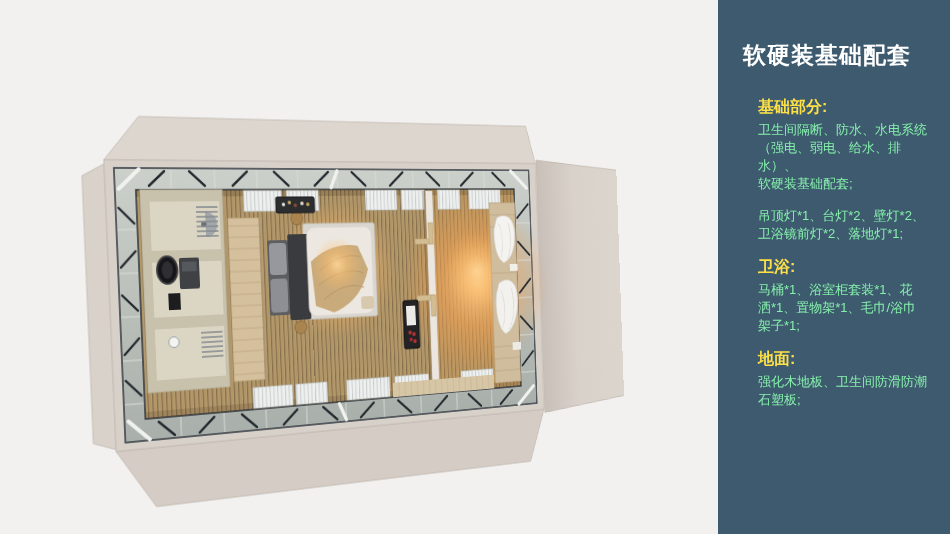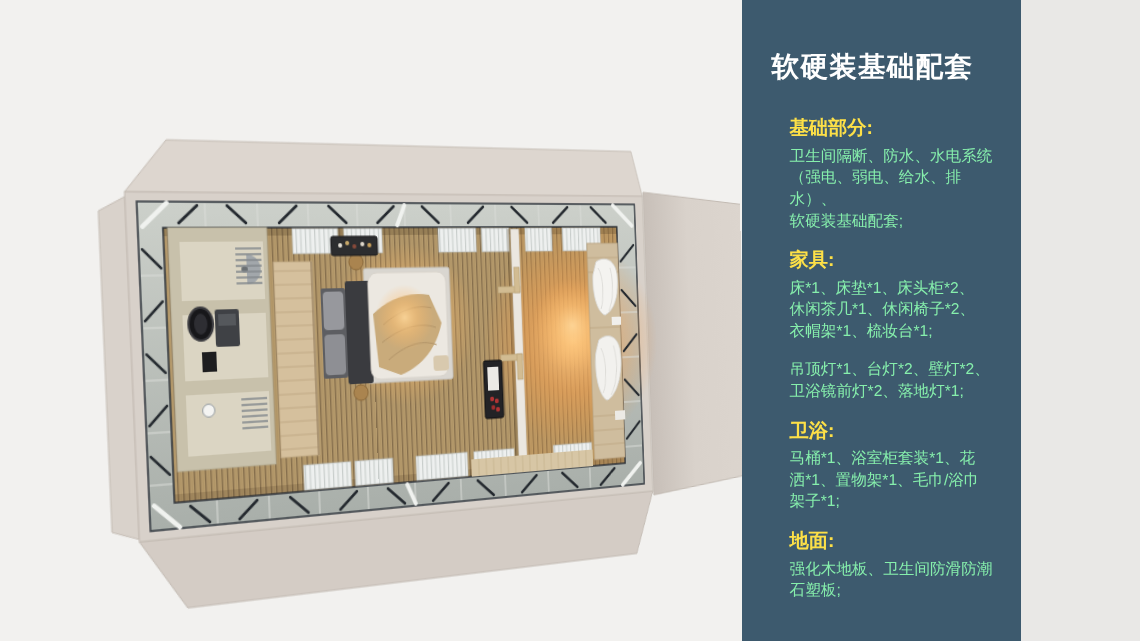--- a/index.html
+++ b/index.html
@@ -1,16 +1,16 @@
 <!DOCTYPE html>
 <html><head>
 <meta charset="utf-8">
 <style>
   html,body{margin:0;padding:0;background:#e9e8e6;font-family:"Liberation Sans","DejaVu Sans",sans-serif;}
-  .stage{position:relative;width:850px;height:534px;overflow:hidden;background:#f2f1ef;}
+  .stage{position:relative;width:950px;height:534px;overflow:hidden;background:#f2f1ef;}
   
   .floorplan-panel{position:absolute;left:0;top:0;width:718px;height:534px;background:#f2f1ef;overflow:hidden;}
   .room-svg{
     position:absolute;left:80px;top:112px;width:680px;height:430px;
     transform:perspective(700px) rotateY(14.5deg) rotateZ(-2.5deg);
     transform-origin:30px 194px;
   }
   
   .sidebar{position:absolute;right:0;top:0;width:232px;height:534px;background:#3d5a6e;color:#fff;box-sizing:border-box;padding-top:40px;}
   .sidebar-title{margin:0 0 0 25px;font-size:23px;font-weight:700;letter-spacing:1px;color:#ffffff;}
@@ -312,26 +312,20 @@
     <h1 class="sidebar-title">软硬装基础配套</h1>
     <div class="sections">
 
       <div class="section">
         <div class="section-heading">基础部分:</div>
         <div class="section-line">卫生间隔断、防水、水电系统</div>
         <div class="section-line">（强电、弱电、给水、排水）、</div>
         <div class="section-line">软硬装基础配套;</div>
       </div>
 
-      <div class="section">
-        <div class="section-heading">家具:</div>
-        <div class="section-line">床*1、床垫*1、床头柜*2、</div>
-        <div class="section-line">休闲茶几*1、休闲椅子*2、</div>
-        <div class="section-line">衣帽架*1、梳妆台*1;</div>
-      </div>
 
       <div class="section">
         <div class="section-line">吊顶灯*1、台灯*2、壁灯*2、</div>
         <div class="section-line">卫浴镜前灯*2、落地灯*1;</div>
       </div>
 
       <div class="section">
         <div class="section-heading">卫浴:</div>
         <div class="section-line">马桶*1、浴室柜套装*1、花</div>
         <div class="section-line">洒*1、置物架*1、毛巾/浴巾</div>

